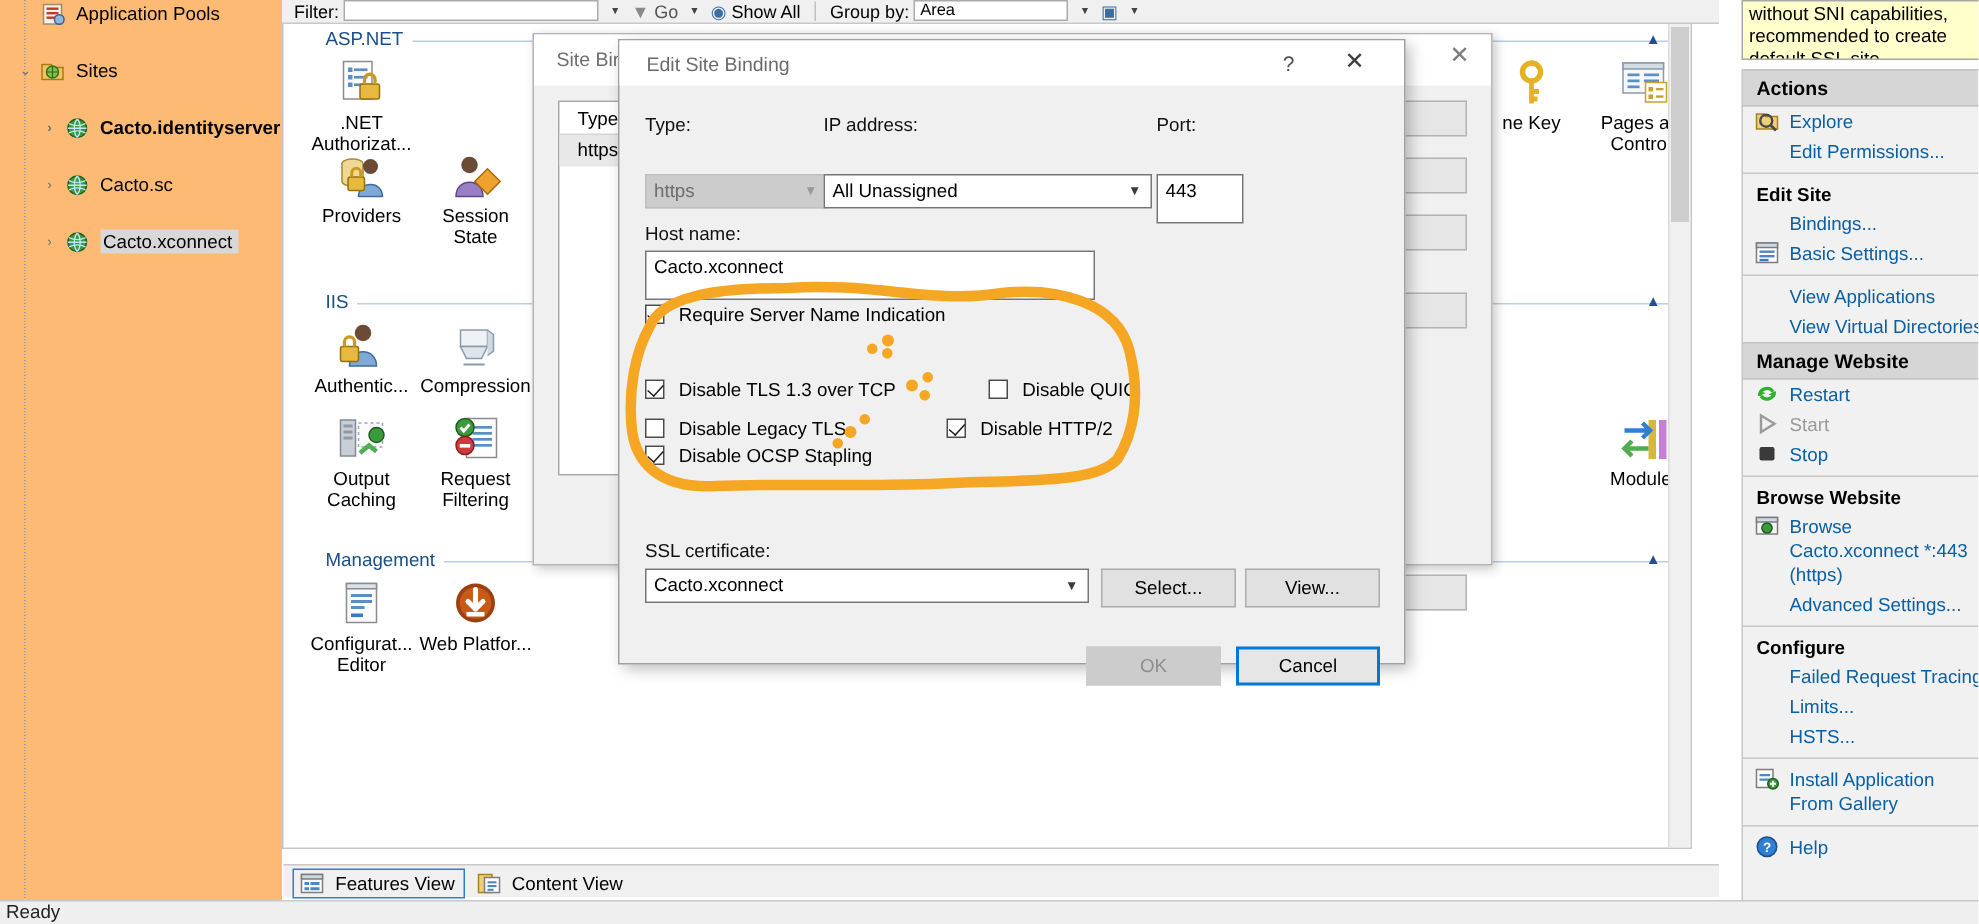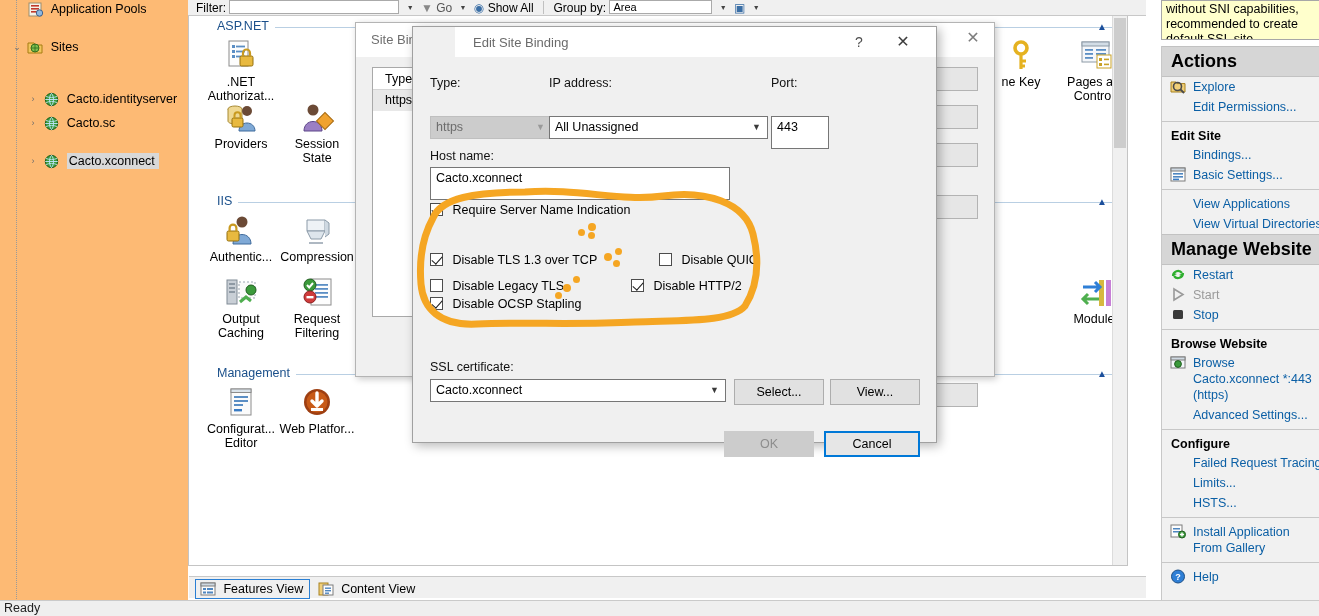--- a/index.html
+++ b/index.html
@@ -88,21 +88,21 @@
     position:absolute; right:16px; width:84px; height:24px;
     background:#e6e6e6; border:1px solid #b3b3b3;
   }
 
   
   #esb-dlg {
     position:absolute; left:412px; top:26px; width:525px; height:417px;
     background:#f0f0f0; border:1px solid #a0a0a0;
     box-shadow: 3px 3px 10px rgba(0,0,0,.28);
   }
-  #esb-title { height:30px; background:#ffffff; position:relative;margin-left:42px; }
+  #esb-title { height:30px; background:#ffffff; position:relative; }
   #esb-caption { position:absolute; left:18px; top:8px; color:#6b6b6b; font-size:13px; }
   #esb-help { position:absolute; right:62px; top:0; width:30px; height:30px; line-height:30px; text-align:center; color:#4f4f4f; font-size:14px;}
   #esb-close { position:absolute; right:16px; top:0; width:34px; height:30px; line-height:30px; text-align:center; color:#3d3d3d; font-size:16px;}
 
   #esb-body { position:absolute; left:0; top:30px; right:0; bottom:0; }
   .fld-label { position:absolute; font-size:12.5px; color:#111; }
   .txtbox {
     position:absolute; background:#ffffff; border:1px solid #767676;
     height:33px; font-size:12.5px; padding:3px 5px 0 5px; color:#000;
     font-family:"Liberation Sans", sans-serif; overflow:hidden; white-space:nowrap;
@@ -142,21 +142,21 @@
   #actions-panel {
     position:absolute; left:1161px; top:0; width:158px; height:600px;
     background:#f1f1f1; border-left:1px solid #c8c8c8; overflow:hidden;
   }
   #alert-box {
     position:absolute; left:1161px; top:0; width:160px; height:40px;
     background:#ffffcc; border:1px solid #a7a7a7; font-size:12.5px;
     line-height:15px; padding:1px 4px; color:#000; overflow:hidden; white-space:nowrap;
   }
   .ap-header {
-    background:#d6d6d6; font-weight:bold; font-size:18px;
+    background:#d6d6d6; font-weight:bold; font-size:13px;
     padding:4px 0 4px 9px; border-top:1px solid #c2c2c2; border-bottom:1px solid #c2c2c2;
   }
   .ap-sub { font-weight:bold; font-size:12.5px; padding:3px 0 2px 9px; }
   .ap-item {
     position:relative; font-size:12.5px; color:#0b5fa5; padding:2px 0 2px 31px;
     line-height:16px; white-space:nowrap;
   }
   .ap-item.disabled { color:#9a9a9a; }
   .ap-item.wrap { white-space:normal; }
   .ap-divider { height:1px; background:#c7c7c7; margin:4px 0; }
@@ -209,21 +209,21 @@
       <span class="tw-icon">
         <svg width="17" height="15" viewBox="0 0 17 15">
             <path d="M1 3h6l1.4 2H15v8H1z" fill="#f2c55c" stroke="#a67c13"></path>
             <circle cx="8" cy="8" r="4" fill="#7fbf4f" stroke="#35701f"></circle>
             <path d="M4 8h8M8 4v8" stroke="#2f6a1b" stroke-width=".8"></path>
           </svg>
       </span>
       <span class="tree-label">Sites</span>
     </div>
 
-    <div class="tree-node tree-indent-2" style="top:52px;">
+    <div class="tree-node tree-indent-2" style="top:38px;font-weight:bold;">
       <span class="tw-expander">›</span>
       <span class="tw-icon">
         <svg width="17" height="15" viewBox="0 0 17 15">
             <circle cx="8.5" cy="7.5" r="6.2" fill="#3b9a3b" stroke="#1f5e1f"></circle>
             <path d="M2.3 7.5h12.4M8.5 1.3c2.6 2.8 2.6 9.6 0 12.4M8.5 1.3c-2.6 2.8-2.6 9.6 0 12.4" stroke="#bfe6ff" fill="none" stroke-width=".9"></path>
             <path d="M3 4.4c3.4 1.6 7.6 1.6 11 0M3 10.6c3.4-1.6 7.6-1.6 11 0" stroke="#bfe6ff" fill="none" stroke-width=".8"></path>
           </svg>
       </span>
       <span class="tree-label">Cacto.identityserver</span>
     </div>

